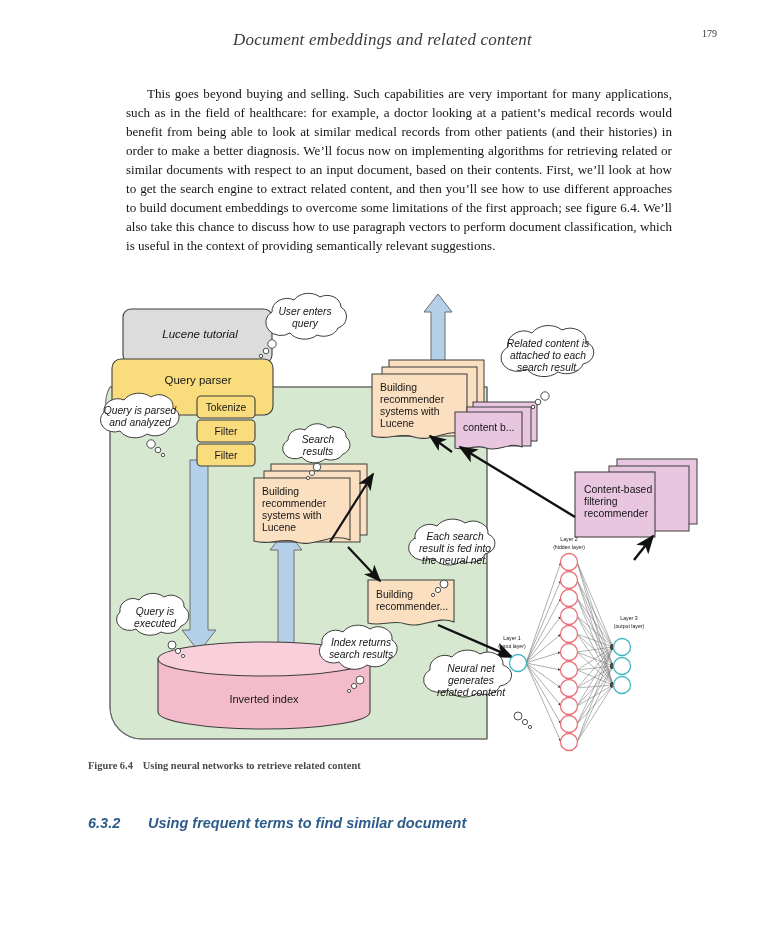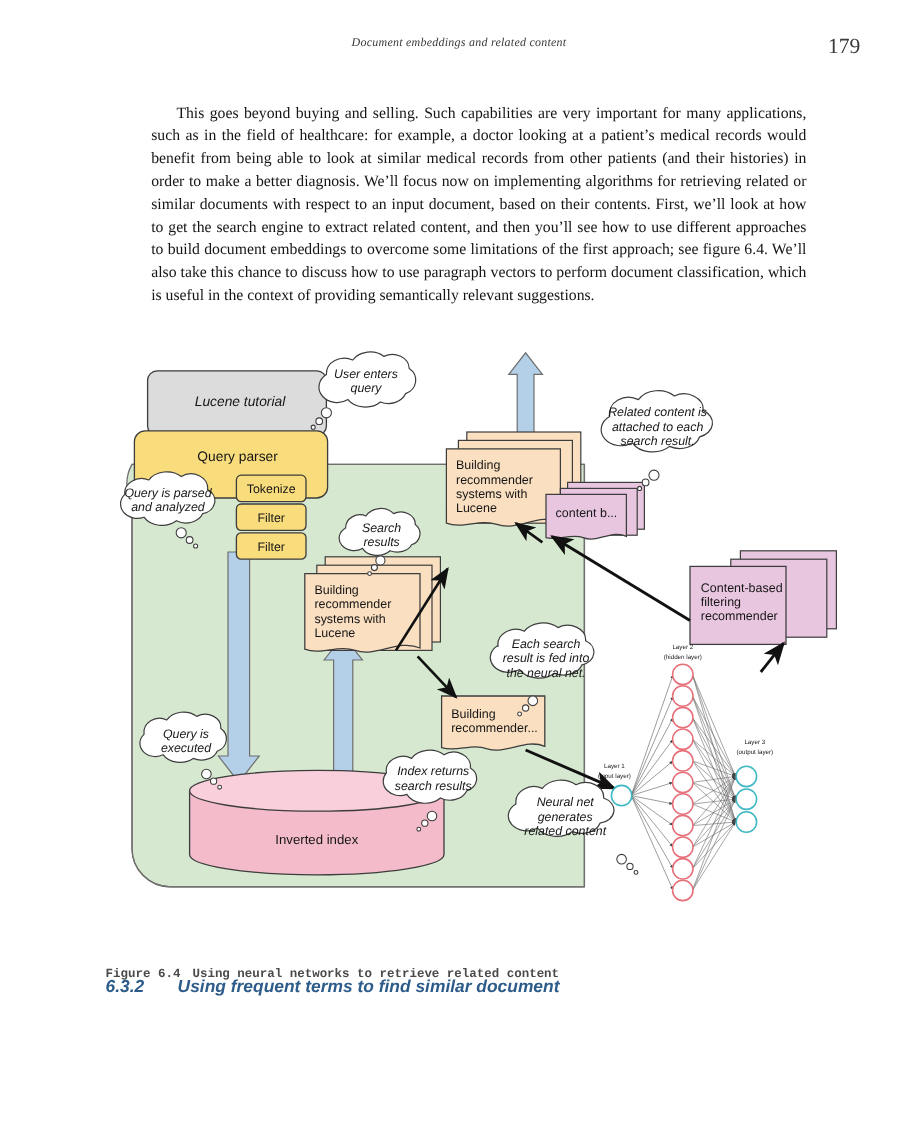--- a/index.html
+++ b/index.html
@@ -8,46 +8,46 @@
     font-family:"Liberation Serif", serif;
     color:#1a1a1a;
     position:relative;overflow:hidden;
   }
   .page{position:relative;width:765px;height:949px;}
 
   
   .runhead{
     position:absolute;top:30px;left:0;width:765px;
     font-family:"Liberation Serif", serif;
-    font-style:italic;font-size:10px;color:#3a3a3a;
+    font-style:italic;font-size:17px;color:#3a3a3a;
     text-align:center;letter-spacing:.2px;
   }
   .folio{
     position:absolute;top:28px;right:48px;
     font-family:"Liberation Serif", serif;
-    font-size:18px;color:#3a3a3a;
+    font-size:10px;color:#3a3a3a;
   }
 
   
   .bodytext{
     position:absolute;left:110px;width:578px;
     font-family:"Liberation Serif", serif;
     font-size:13.1px;line-height:19.05px;
     text-align:justify;color:#151515;
   }
   .bodytext p{margin:16px;}
   .bodytext p.indent{text-indent:21px;}
   #para1{top:68px;}
   #para2{top:838px;width:578px;}
 
   
   .figcaption{
     position:absolute;left:88px;top:760px;width:600px;
-    font-family:Liberation Mono, monospace;
-    font-size:10.4px;font-weight:bold;color:#4a4a4a;margin-top:46px;
+    font-family:Liberation Serif, serif;
+    font-size:10.4px;font-weight:bold;color:#4a4a4a;
   }
   .figcaption .cap-num{margin-right:10px;}
 
   
   .sect-head{
     position:absolute;left:88px;top:815px;
     font-family:"Liberation Sans", sans-serif;
     font-weight:bold;font-style:italic;font-size:14.5px;
     color:#2e5c8a;
   }

